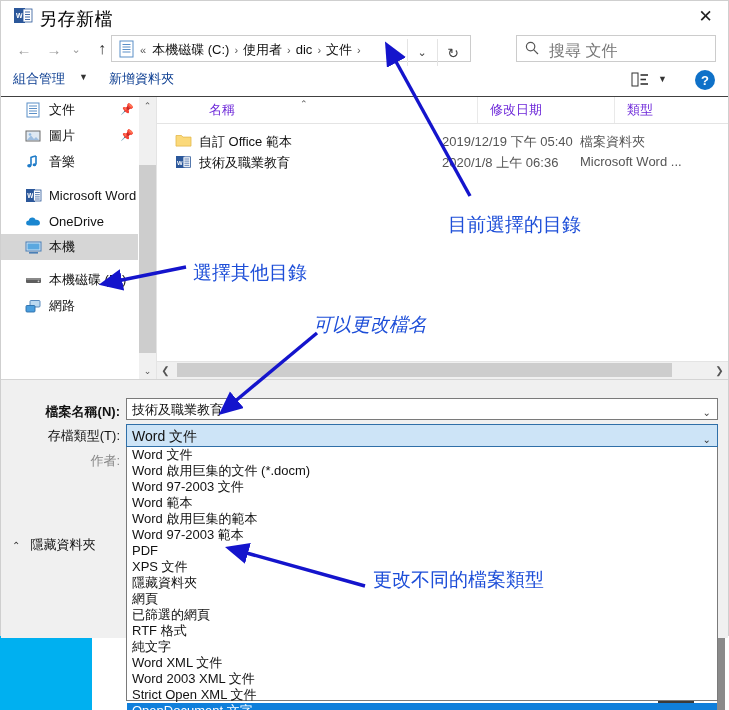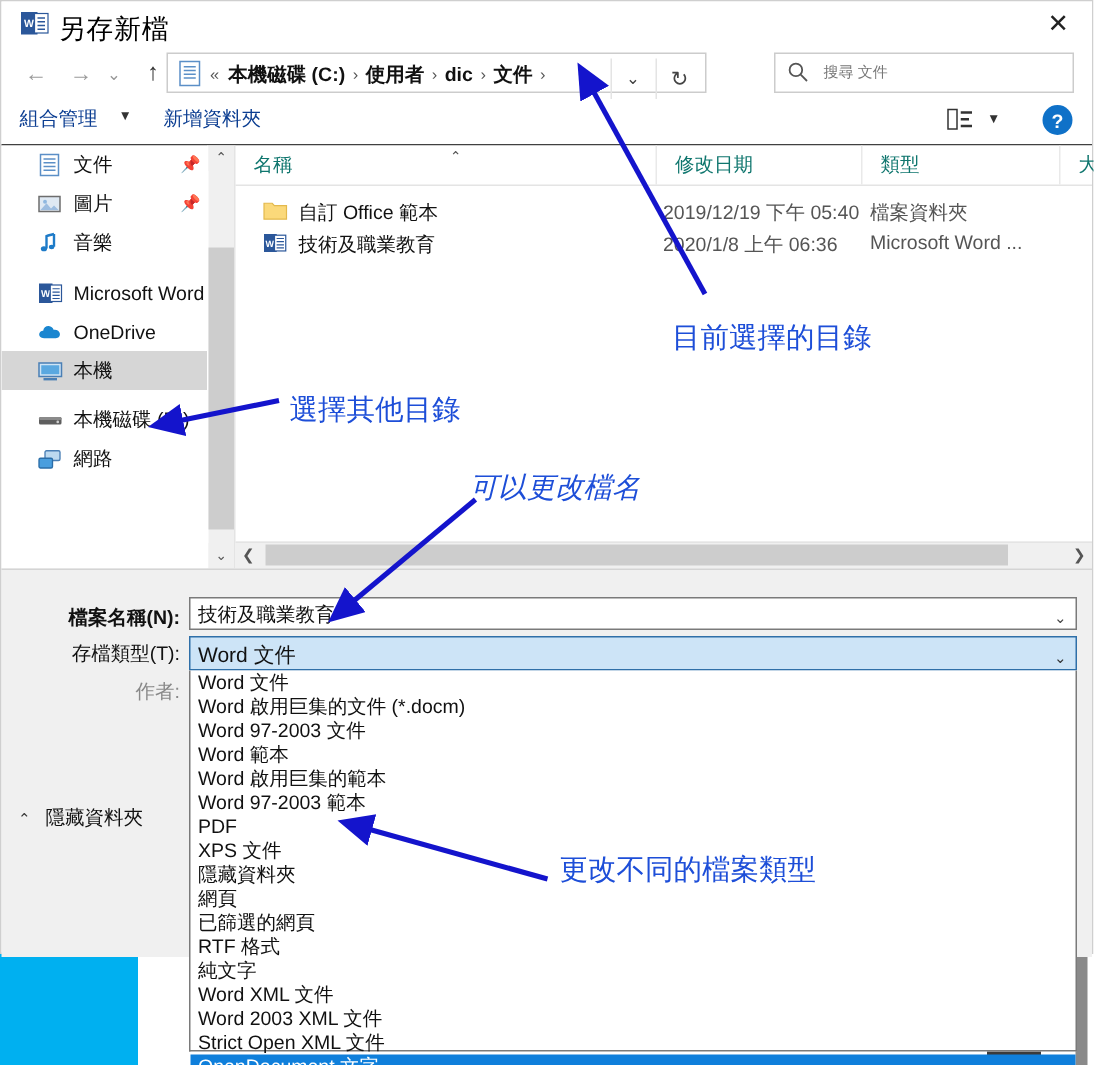--- a/index.html
+++ b/index.html
@@ -36,26 +36,26 @@
   .navbtn{position:absolute;top:4px;width:26px;height:26px;display:flex;align-items:center;justify-content:center;font-size:15px;color:#9a9a9a;}
   #nav-back{left:10px;}
   #nav-forward{left:40px;}
   #nav-recent{left:66px;width:18px;font-size:11px;}
   #nav-up{left:88px;color:#333;font-size:16px;}
   #addressbar{position:absolute;left:110px;top:3px;width:360px;height:27px;border:1px solid #cccccc;background:#fff;box-sizing:border-box;}
   #addr-icon{position:absolute;left:6px;top:4px;width:17px;height:18px;}
   #crumbs{position:absolute;left:28px;top:4px;display:flex;align-items:center;height:19px;font-size:13px;color:#111;}
   #crumbs .sep{margin:0 5px;color:#555;font-size:11px;}
   #crumbs .chev{margin:0 6px 0 0;color:#555;font-size:11px;}
-  #crumbs .crumb{white-space:nowrap;font-weight:bold;}
+  #crumbs .crumb{white-space:nowrap;}
   #addr-dropdown{position:absolute;right:34px;top:3px;width:28px;height:27px;display:flex;align-items:center;justify-content:center;color:#444;font-size:11px;border-left:1px solid #e4e4e4;}
   #addr-refresh{position:absolute;right:2px;top:3px;width:30px;height:27px;display:flex;align-items:center;justify-content:center;color:#444;font-size:14px;border-left:1px solid #e4e4e4;}
   #searchbox{position:absolute;left:515px;top:3px;width:200px;height:27px;border:1px solid #cccccc;background:#fff;box-sizing:border-box;}
   #search-icon{position:absolute;left:8px;top:5px;width:16px;height:16px;color:#555;}
-  #search-placeholder{position:absolute;left:32px;top:5px;font-size:10px;color:#777;}
+  #search-placeholder{position:absolute;left:32px;top:5px;font-size:16px;color:#777;}
 
   
   #toolbar{position:relative;height:30px;background:#ffffff;border-bottom:1px solid #404040;}
   #organize-btn{position:absolute;left:12px;top:4px;font-size:13px;color:#0b3d91;}
   #organize-caret{position:absolute;left:78px;top:6px;font-size:9px;color:#333;}
   #newfolder-btn{position:absolute;left:108px;top:4px;font-size:13px;color:#0b3d91;}
   #view-icon{position:absolute;left:630px;top:5px;width:20px;height:18px;}
   #view-caret{position:absolute;left:657px;top:8px;font-size:9px;color:#333;}
   #help-icon{position:absolute;left:694px;top:4px;width:20px;height:20px;border-radius:50%;background:#0f71c8;color:#fff;font-size:13px;font-weight:bold;display:flex;align-items:center;justify-content:center;}
 
@@ -69,21 +69,21 @@
   .navitem .pin{position:absolute;right:6px;top:6px;width:12px;height:12px;color:#9a9a9a;font-size:11px;}
   .navgap{height:7px;}
   #sidebar-scroll{position:absolute;left:137px;top:0;width:17px;height:282px;background:#f0f0f0;border-left:1px solid #ffffff;}
   #sb-up{position:absolute;left:0;top:0;width:17px;height:17px;display:flex;align-items:center;justify-content:center;font-size:9px;color:#555;background:#f0f0f0;}
   #sb-down{position:absolute;left:0;bottom:0;width:17px;height:17px;display:flex;align-items:center;justify-content:center;font-size:9px;color:#555;background:#f0f0f0;}
   #sb-thumb{position:absolute;left:0;top:68px;width:17px;height:188px;background:#cdcdcd;}
 
   
   #filepane{position:absolute;left:155px;top:0;right:0;height:282px;background:#ffffff;border-left:1px solid #e4e4e4;}
   #colheader{position:relative;height:26px;border-bottom:1px solid #e4e4e4;}
-  .col{position:absolute;top:0;height:26px;display:flex;align-items:center;font-size:13px;color:#0f766e;padding-left:12px;box-sizing:border-box;border-right:1px solid #e9e9e9;}
+  .col{position:absolute;top:0;height:26px;display:flex;align-items:center;font-size:13px;color:#6d28d9;padding-left:12px;box-sizing:border-box;border-right:1px solid #e9e9e9;margin-left:40px;}
   #col-name{left:0;width:281px;}
   #col-date{left:281px;width:137px;}
   #col-type{left:418px;width:132px;}
   #col-size{left:550px;width:60px;border-right:none;}
   #sortcaret{position:absolute;left:143px;top:2px;font-size:9px;color:#555;}
   .filerow{position:relative;height:21px;}
   .filerow .ficon{position:absolute;left:18px;top:2px;width:17px;height:17px;}
   .filerow .fname{position:absolute;left:42px;top:2px;font-size:13px;color:#111;}
   .filerow .fdate{position:absolute;left:285px;top:2px;font-size:13px;color:#555;white-space:nowrap;}
   .filerow .ftype{position:absolute;left:423px;top:2px;font-size:13px;color:#555;white-space:nowrap;}

